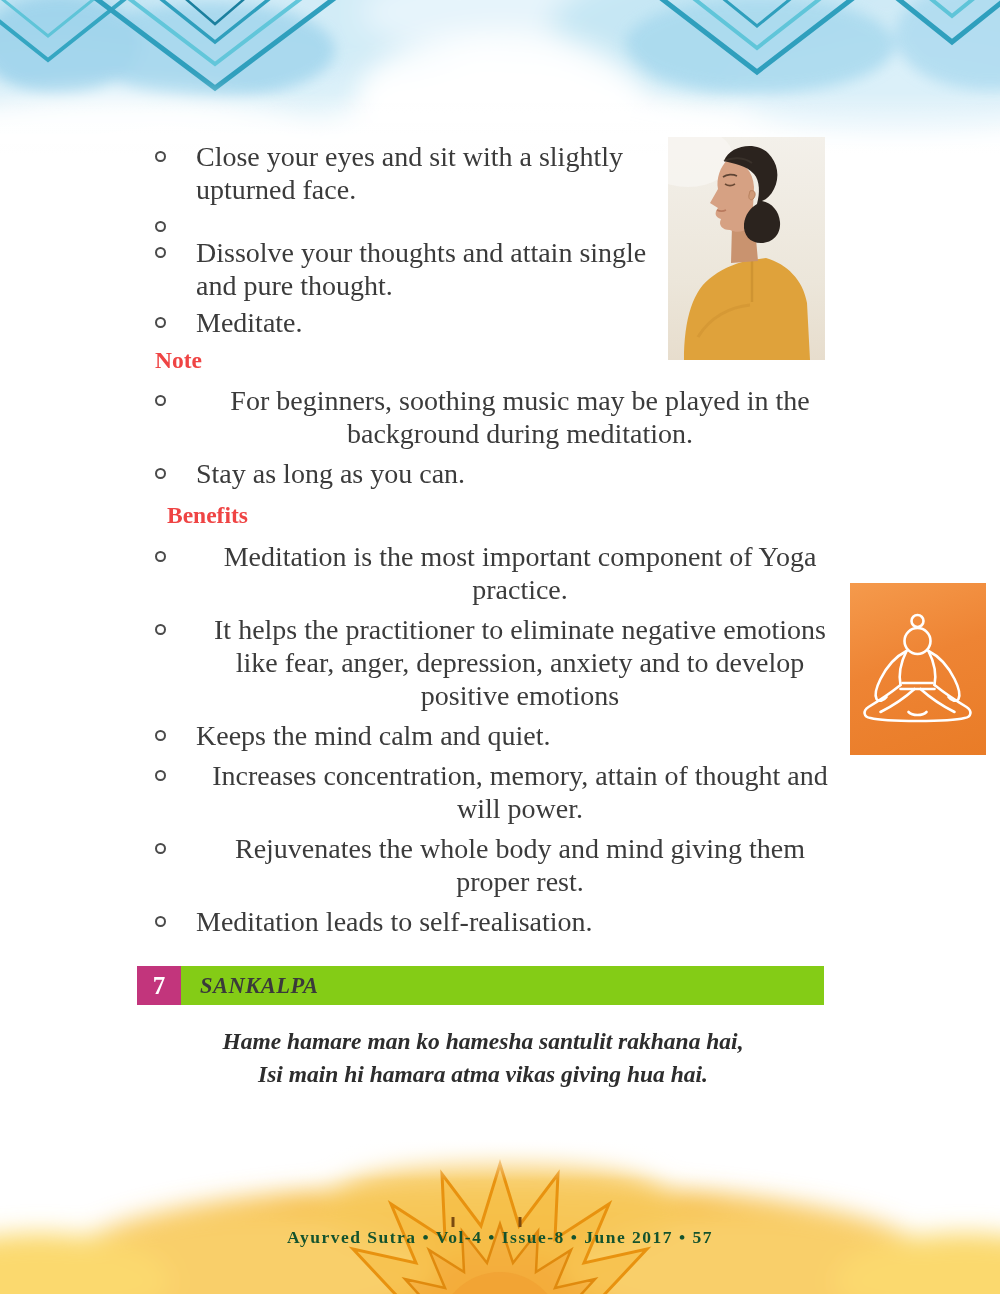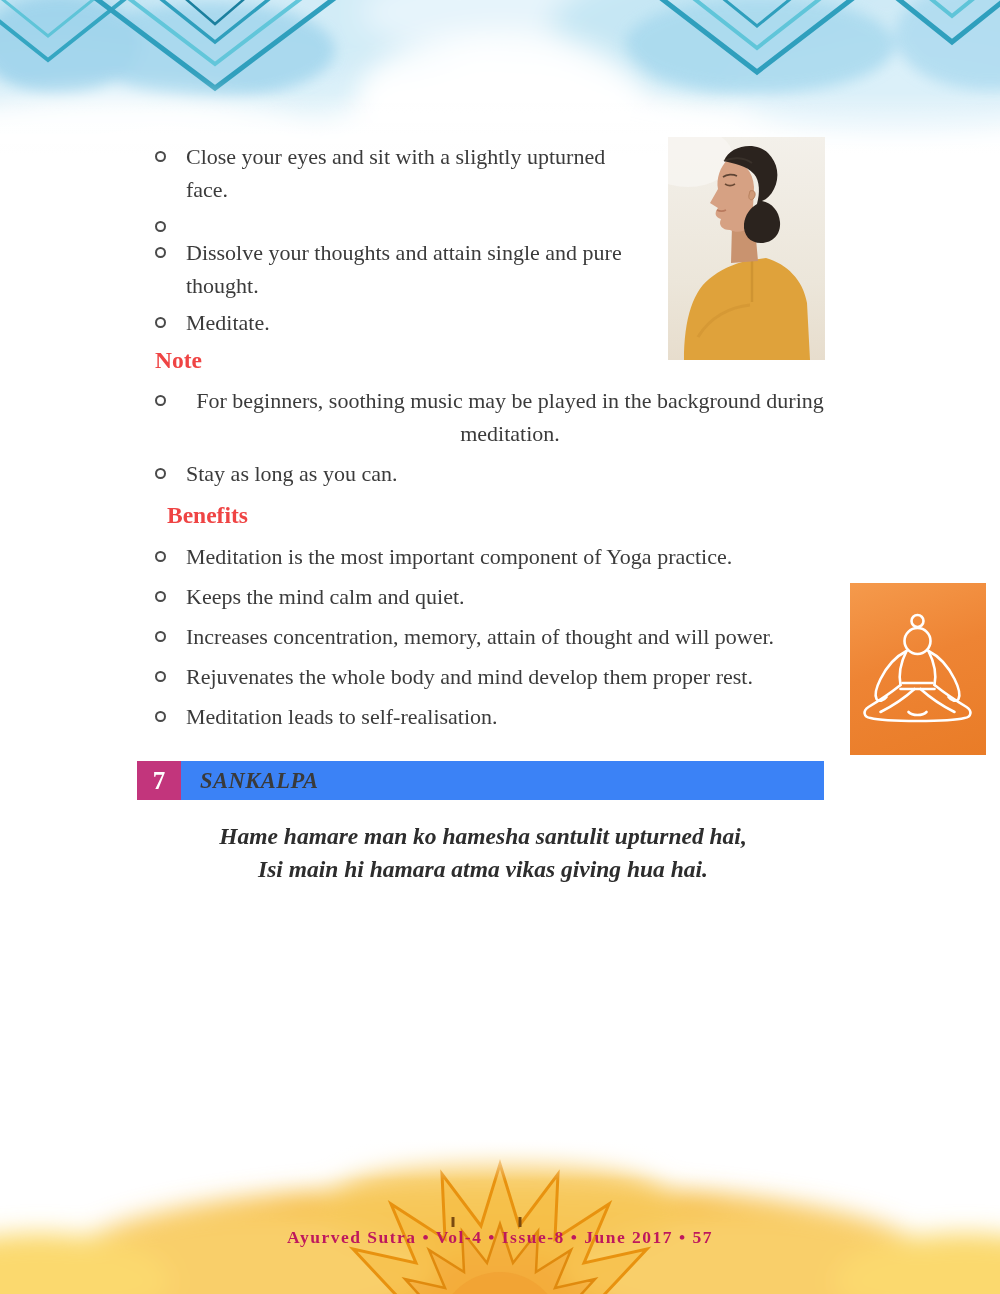--- a/index.html
+++ b/index.html
@@ -23,23 +23,23 @@
     background:linear-gradient(160deg,#f59a4c 0%,#ee8434 45%,#e97c27 100%);
   }
   .icon-tile svg{display:block;width:100%;height:100%;}
 
   .content{
     position:absolute;left:155px;top:140px;width:710px;
     color:#3b3b3b;
   }
   ul{list-style:none;margin:0;padding:0;}
   li{
-    display:flex;align-items:flex-start;gap:20px;
+    display:flex;align-items:flex-start;gap:30px;
     margin-bottom:4px;
-    font-size:22px;line-height:33px;color:#3b3b3b;
+    font-size:28px;line-height:33px;color:#3b3b3b;
   }
   .list-b li{margin-bottom:7px;text-align:center;}
   .bullet{
     flex:none;width:11px;height:11px;margin-top:11px;
     border:2px solid #4a4a4a;border-radius:50%;
     box-sizing:border-box;
   }
   .list-a .text{max-width:462px;}
   .list-b .text{max-width:648px;}
   .heading{
@@ -49,33 +49,33 @@
   .heading.benefits{margin:10px 0 10px 12px;}
 
   .banner{
     display:flex;height:39px;width:687px;margin-left:-18px;margin-top:28px;
   }
   .banner-num{
     width:44px;background:#c2357c;color:#ffffff;
     font-weight:bold;font-size:25px;line-height:39px;text-align:center;
   }
   .banner-title{
-    flex:1;background:#3b82f6;color:#3a3a3a;
+    flex:1;background:#84cc16;color:#3a3a3a;
     font-weight:bold;font-style:italic;font-size:22.5px;line-height:39px;
     padding-left:19px;letter-spacing:.5px;
   }
   .quote{
     margin-top:20px;margin-left:-18px;width:692px;
     text-align:center;font-weight:bold;font-style:italic;
     font-size:23.5px;line-height:33px;color:#2d2d2d;
   }
   .footer{
     position:absolute;left:0;right:0;top:88px;
     text-align:center;
-    font-size:17.5px;font-weight:bold;letter-spacing:1.5px;color:#be185d;
+    font-size:17.5px;font-weight:bold;letter-spacing:1.5px;color:#14532d;
   }
 </style>
 </head>
 <body>
 
 <div class="page">
 
   <svg class="decor top" viewBox="0 0 1000 155" preserveAspectRatio="none">
     <defs>
       <filter id="b1" x="-40%" y="-40%" width="180%" height="180%">
@@ -207,43 +207,47 @@
 
     <div class="heading benefits">Benefits</div>
 
     <ul class="list-b">
       <li>
         <span class="bullet"></span>
         <span class="text">Meditation is the most important component of Yoga practice.</span>
       </li>
       <li>
         <span class="bullet"></span>
+        <span class="text">It helps the practitioner to eliminate negative emotions like fear, anger, depression, anxiety and to develop positive emotions</span>
+      </li>
+      <li>
+        <span class="bullet"></span>
         <span class="text">Keeps the mind calm and quiet.</span>
       </li>
       <li>
         <span class="bullet"></span>
         <span class="text">Increases concentration, memory, attain of thought and will power.</span>
       </li>
       <li>
         <span class="bullet"></span>
-        <span class="text">Rejuvenates the whole body and mind develop them proper rest.</span>
+        <span class="text">Rejuvenates the whole body and mind giving them proper rest.</span>
       </li>
       <li>
         <span class="bullet"></span>
         <span class="text">Meditation leads to self-realisation.</span>
       </li>
     </ul>
 
     <div class="banner">
       <div class="banner-num">7</div>
       <div class="banner-title">SANKALPA</div>
     </div>
 
     <div class="quote">
-      <div>Hame hamare man ko hamesha santulit upturned hai,</div>
+      <div>Hame hamare man ko hamesha santulit rakhana hai,</div>
       <div>Isi main hi hamara atma vikas giving hua hai.</div>
     </div>
   </div>
 
   <div class="decor bottom">
     <svg width="1000" height="155" viewBox="0 0 1000 155" preserveAspectRatio="none">
       <defs>
         <filter id="b3" x="-40%" y="-40%" width="180%" height="180%">
             <feGaussianBlur stdDeviation="12"></feGaussianBlur>
           </filter>

